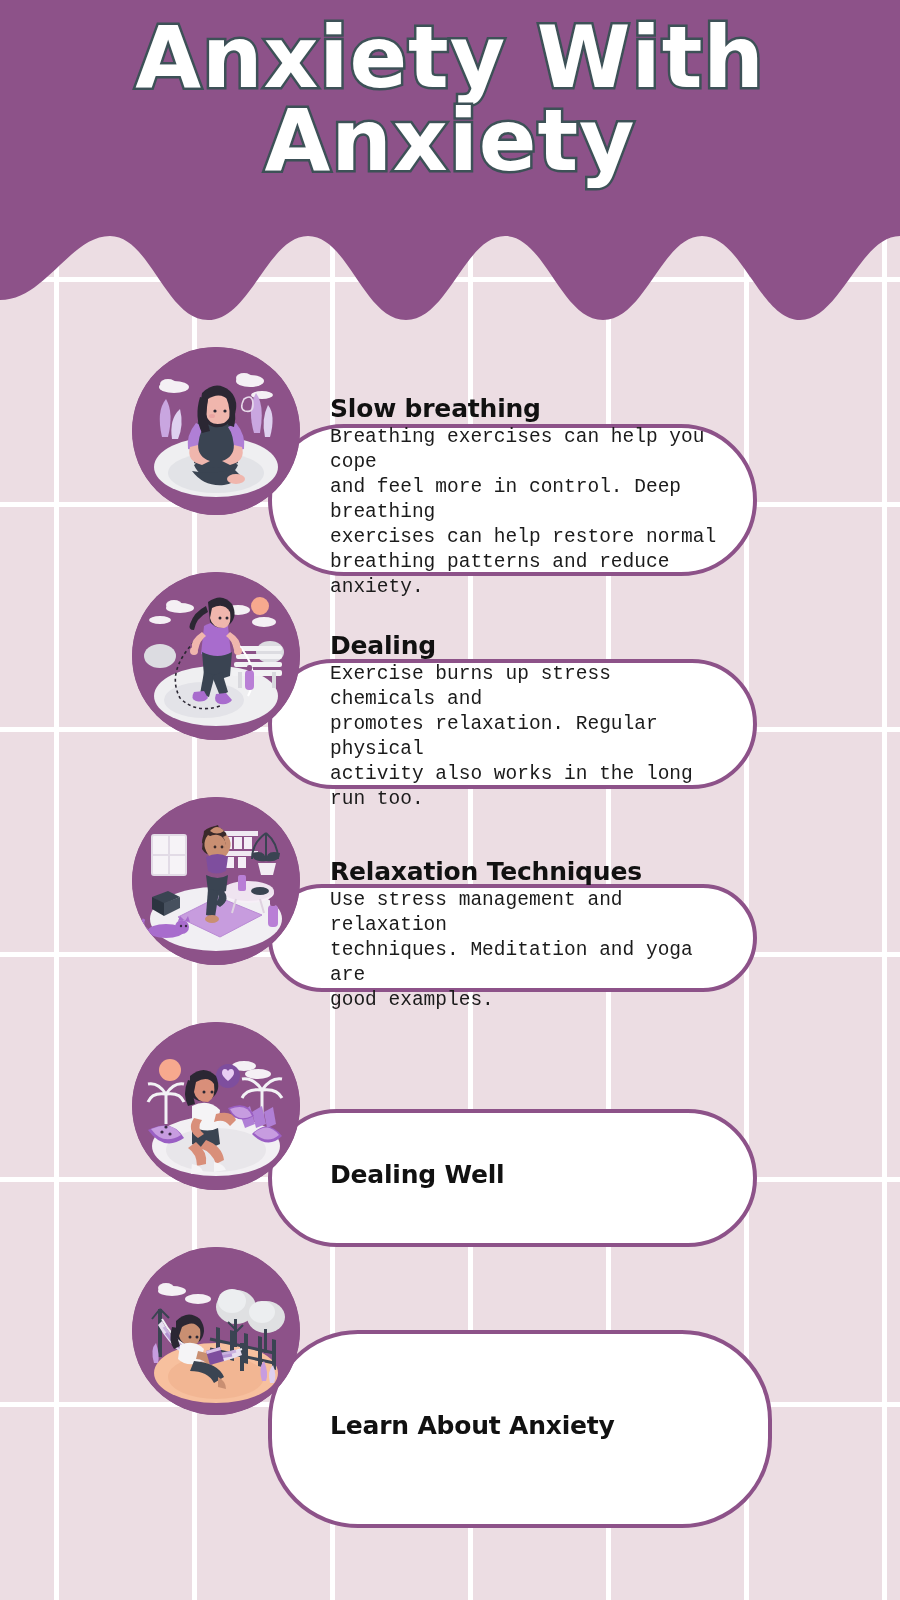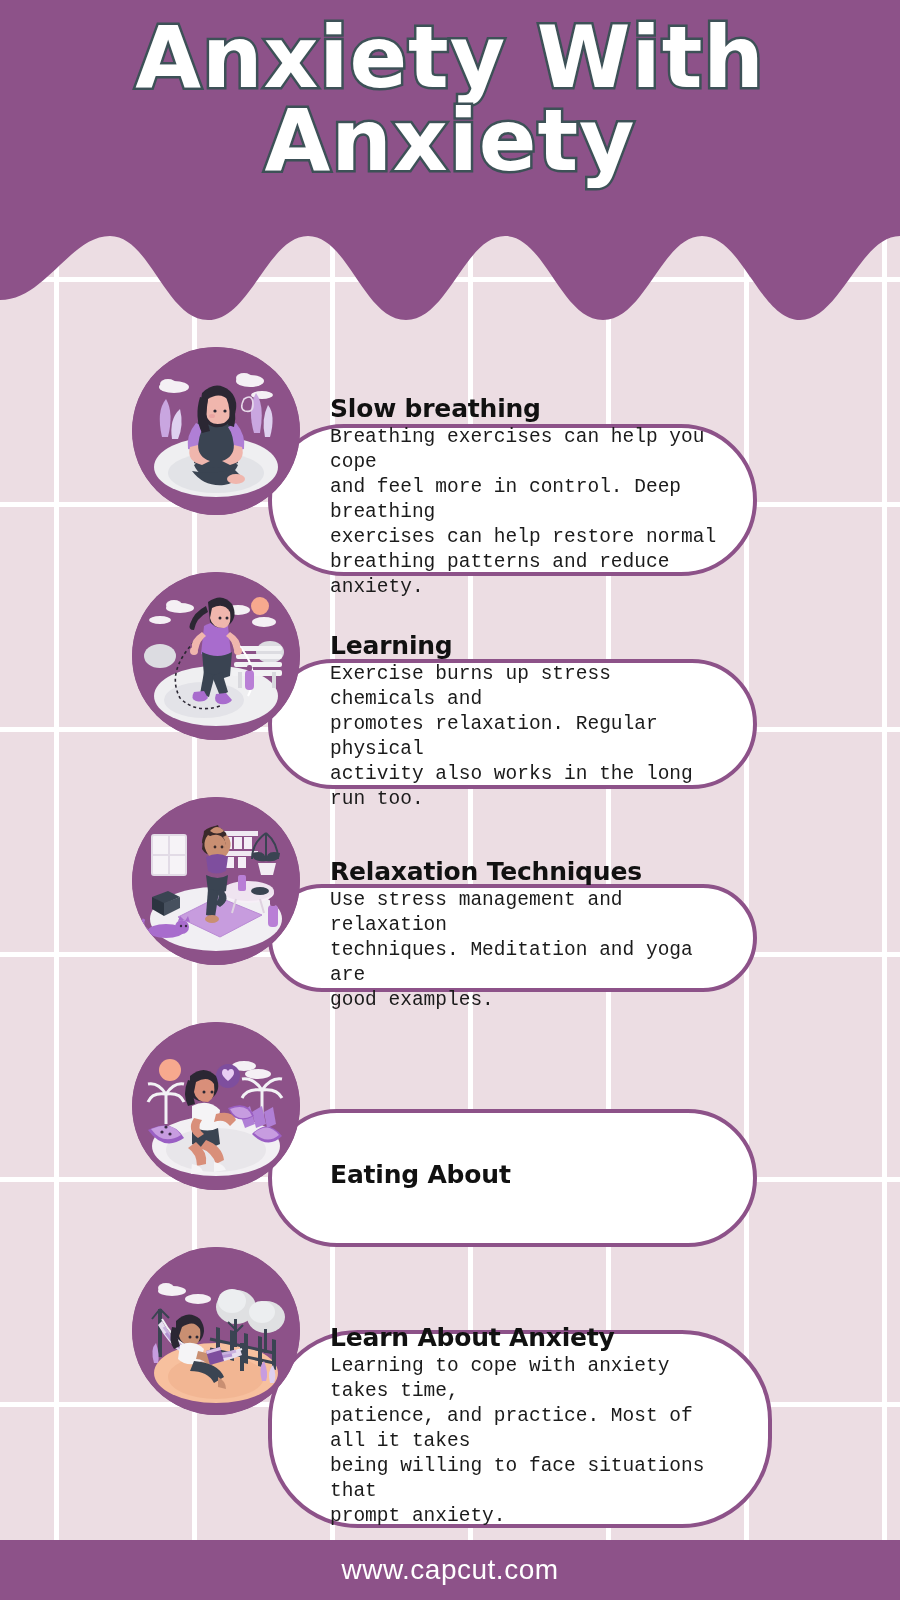--- a/index.html
+++ b/index.html
@@ -218,21 +218,21 @@
         <path d="M80 36 q12 -6 18 4 q2 14 -6 16 q-12 0 -14 -10z" fill="#f0b6ad"></path>
         <path d="M74 34 q-12 6 -16 18 q-2 6 4 6 q2 -12 14 -18z" fill="#2b2733"></path>
         <circle cx="88" cy="46" r="1.5" fill="#2b2733"></circle>
         <circle cx="95" cy="46" r="1.5" fill="#2b2733"></circle>
 
         <rect x="113" y="98" width="9" height="20" rx="4" fill="#b97fd6"></rect>
         <rect x="115" y="93" width="5" height="6" rx="2" fill="#8d5289"></rect>
       </svg>
     </div>
     <div class="card" style="left:268px; top:659px; width:489px; height:130px;">
-      <div class="card-title">Learning</div>
+      <div class="card-title">Dealing</div>
       <div class="card-body">Exercise burns up stress chemicals and
 promotes relaxation. Regular physical
 activity also works in the long run too.</div>
     </div>
   </div>
 
   <div class="row">
     <div class="avatar" style="left:132px; top:797px;">
       <svg viewBox="0 0 168 168">
         <circle cx="84" cy="84" r="84" fill="#8d5289"></circle>
@@ -357,21 +357,21 @@
         <path d="M60 142 q10 2 11 8 l-12 2z" fill="#f5f4f6"></path>
 
         <path d="M84 92 q16 -4 20 6 l-6 6 q-6 -8 -16 -4z" fill="#d98f7a"></path>
         <path d="M62 96 q-8 12 4 20 l6 -4 q-8 -6 -2 -14z" fill="#d98f7a"></path>
 
         <path d="M96 86 q20 -8 26 8 q-18 10 -26 -8z" fill="#9a5fc4"></path>
         <path d="M98 87 q17 -6 22 7 q-15 7 -22 -7z" fill="#c79ce0"></path>
       </svg>
     </div>
     <div class="card" style="left:268px; top:1109px; width:489px; height:138px;">
-      <div class="card-title">Eating About</div>
+      <div class="card-title">Dealing Well</div>
     </div>
   </div>
 
   <div class="row">
     <div class="avatar" style="left:132px; top:1247px;">
       <svg viewBox="0 0 168 168">
         <circle cx="84" cy="84" r="84" fill="#8d5289"></circle>
         <ellipse cx="40" cy="44" rx="14" ry="5" fill="#f4f0f4"></ellipse>
         <ellipse cx="34" cy="41" rx="8" ry="5" fill="#f4f0f4"></ellipse>
         <ellipse cx="66" cy="52" rx="13" ry="5" fill="#f4f0f4"></ellipse>
@@ -424,24 +424,17 @@
         <path d="M74 104 l14 -4 l4 14 l-14 4z" fill="#7e4e9e"></path>
         <path d="M74 104 l14 -4 l1 3 l-14 4z" fill="#d7bfe8"></path>
 
         <path d="M22 116 q-4 -14 2 -20 q4 12 2 20z" fill="#c79ce0"></path>
         <path d="M130 134 q-4 -14 2 -20 q5 12 2 20z" fill="#c79ce0"></path>
         <path d="M138 136 q-3 -12 3 -18 q4 10 1 18z" fill="#ded1ef"></path>
       </svg>
     </div>
     <div class="card" style="left:268px; top:1330px; width:504px; height:198px;">
       <div class="card-title">Learn About Anxiety</div>
-      <div class="card-body">Learning to cope with anxiety takes time,
-patience, and practice. Most of all it takes
-being willing to face situations that
-prompt anxiety.</div>
-    </div>
-  </div>
-
-  <div class="footer">
-    <span class="footer-text">www.capcut.com</span>
-  </div>
+    </div>
+  </div>
+
 
 </div>
 
 </body></html>

